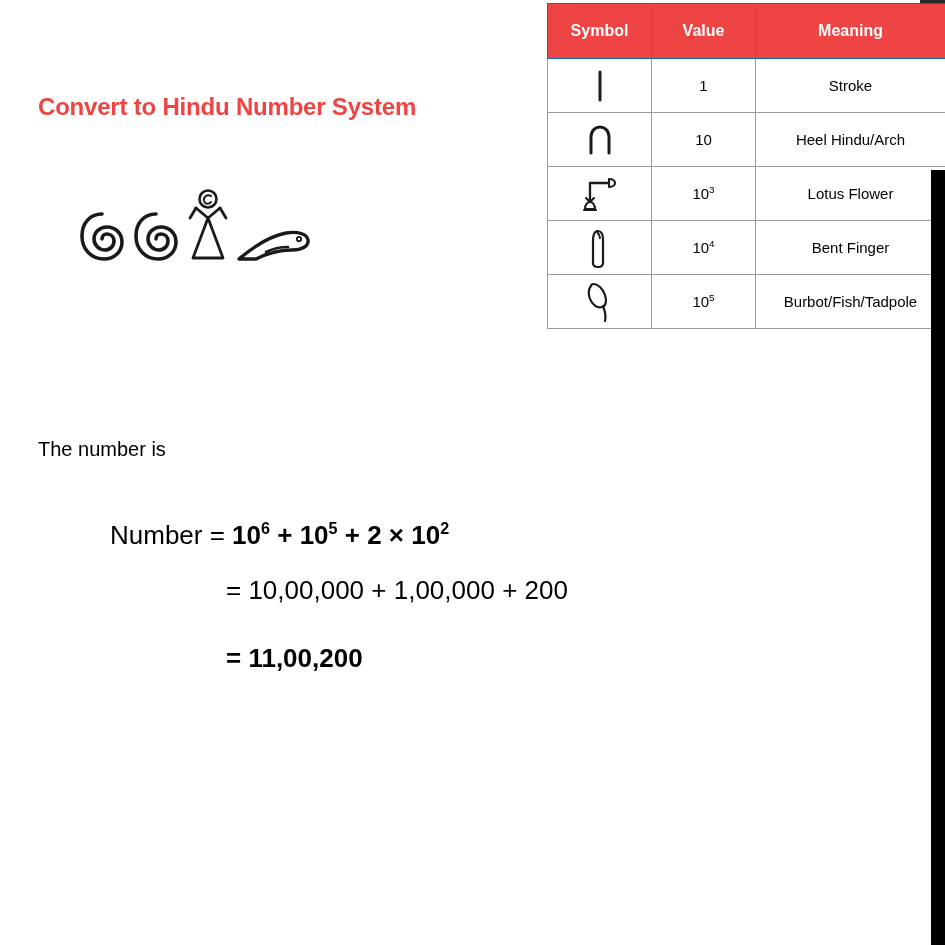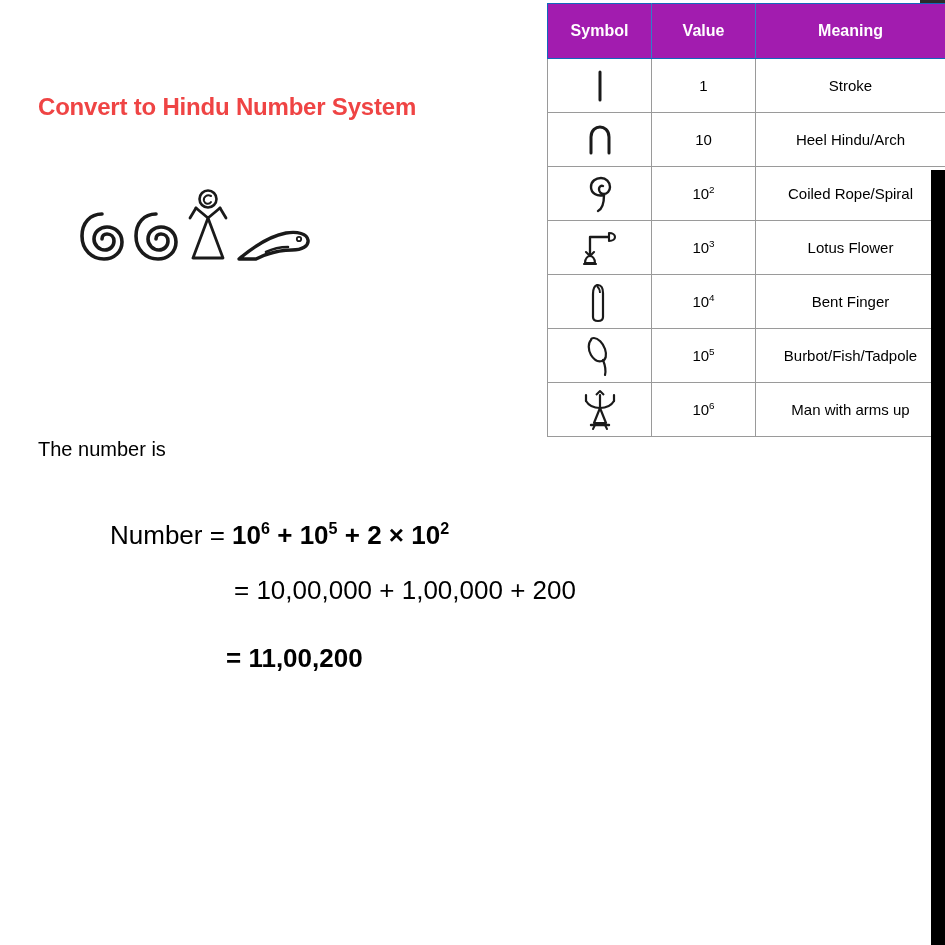--- a/index.html
+++ b/index.html
@@ -49,21 +49,21 @@
     top: 438px;
     font-size: 20px;
     white-space: nowrap;
   }
   .eq-line {
     position: absolute;
     font-size: 26px;
     white-space: nowrap;
   }
   #eq-line-1 { left: 110px; top: 520px; }
-  #eq-line-2 { left: 226px; top: 575px; margin-left: 8px; }
+  #eq-line-2 { left: 226px; top: 575px; }
   #eq-line-3 { left: 226px; top: 643px; font-weight: bold; }
   .bold-part { font-weight: bold; }
   .eq-line sup, #eq-line-1 sup {
     font-size: 0.62em;
     vertical-align: super;
     line-height: 0;
   }
 
   
   #ref-table {
@@ -73,21 +73,21 @@
     width: 398px;
     border-collapse: collapse;
     table-layout: fixed;
     background: #ffffff;
   }
   #ref-table col.c-symbol  { width: 104px; }
   #ref-table col.c-value   { width: 104px; }
   #ref-table col.c-meaning { width: 190px; }
 
   #ref-table th {
-    background: #a21caf;
+    background: #ef4444;
     color: #ffffff;
     font-size: 16px;
     font-weight: bold;
     height: 54px;
     border: 1px solid #1069BC;
     border-right-color: #2e7fc8;
     text-align: center;
     padding: 0;
   }
   #ref-table th:last-child { border-right-color: #1069BC; }
@@ -222,34 +222,20 @@
         <div class="sym-wrap">
           <svg width="34" height="34" viewBox="0 0 34 34">
             <path d="M8 30 L8 14 C8 7 13 4 17 4 C21 4 26 7 26 14 L26 30" fill="none" stroke="#1a1a1a" stroke-width="3" stroke-linecap="round"></path>
           </svg>
         </div>
       </td>
       <td><span>10</span></td>
       <td>Heel Hindu/Arch</td>
     </tr>
 
-    <tr>
-      <td class="sym-cell">
-        <div class="sym-wrap">
-          <svg width="28" height="38" viewBox="0 0 28 38">
-            <path d="M18 20 C18 30 16 34 12 36" fill="none" stroke="#1a1a1a" stroke-width="2.4" stroke-linecap="round"></path>
-            <path d="M18 20 C11 22 5 18 5 12 C5 6 10 3 15 3
-                     C20 3 24 7 24 12 C24 16 21 19 18 19
-                     C15 19 13 17 13 14 C13 12 15 10 17 11" fill="none" stroke="#1a1a1a" stroke-width="2.4" stroke-linecap="round"></path>
-          </svg>
-        </div>
-      </td>
-      <td><span>10</span><sup>2</sup></td>
-      <td>Coiled Rope/Spiral</td>
-    </tr>
 
     <tr>
       <td class="sym-cell">
         <div class="sym-wrap">
           <svg width="42" height="40" viewBox="0 0 42 40">
             <path d="M11 28 L11 9 L30 9" fill="none" stroke="#1a1a1a" stroke-width="2.3" stroke-linejoin="round" stroke-linecap="round"></path>
             <path d="M30 5 C34 5 36 7 36 9 C36 11 34 13 30 13 Z" fill="none" stroke="#1a1a1a" stroke-width="2.1" stroke-linejoin="round"></path>
             <path d="M11 28 L7 24 M11 28 L15 24" fill="none" stroke="#1a1a1a" stroke-width="2.1" stroke-linecap="round"></path>
             <path d="M6 35 C6 30 9 28 11 28 C13 28 16 30 16 35 Z" fill="none" stroke="#1a1a1a" stroke-width="2.1" stroke-linejoin="round"></path>
             <path d="M5 36 L17 36" fill="none" stroke="#1a1a1a" stroke-width="2.1" stroke-linecap="round"></path>
@@ -281,36 +267,19 @@
             <path d="M7 6 C4 9 4 16 7 21 C10 26 14 28 18 27
                      C22 26 23 21 21 15 C19 9 14 4 10 4 C8 4 7 5 7 6 Z" fill="none" stroke="#1a1a1a" stroke-width="2.2" stroke-linejoin="round"></path>
             <path d="M19 26 C21 31 22 37 21 41" fill="none" stroke="#1a1a1a" stroke-width="2.2" stroke-linecap="round"></path>
           </svg>
         </div>
       </td>
       <td><span>10</span><sup>5</sup></td>
       <td>Burbot/Fish/Tadpole</td>
     </tr>
 
-    <tr>
-      <td class="sym-cell">
-        <div class="sym-wrap">
-          <svg width="36" height="42" viewBox="0 0 36 42">
-            <path d="M4 12 L4 6 M32 12 L32 6" stroke="#1a1a1a" stroke-width="2.2" stroke-linecap="round"></path>
-            <path d="M4 12 C7 17 12 19 18 19 C24 19 29 17 32 12" fill="none" stroke="#1a1a1a" stroke-width="2.2" stroke-linecap="round"></path>
-            <path d="M18 6 L18 19" stroke="#1a1a1a" stroke-width="2.2" stroke-linecap="round"></path>
-            <path d="M14 6 L18 2 L22 6" fill="none" stroke="#1a1a1a" stroke-width="2" stroke-linejoin="round"></path>
-            <path d="M18 19 L12 34 L24 34 Z" fill="none" stroke="#1a1a1a" stroke-width="2.2" stroke-linejoin="round"></path>
-            <path d="M9 36 L27 36" stroke="#1a1a1a" stroke-width="2.4" stroke-linecap="round"></path>
-            <path d="M13 36 L11 40 M23 36 L25 40" stroke="#1a1a1a" stroke-width="2" stroke-linecap="round"></path>
-          </svg>
-        </div>
-      </td>
-      <td><span>10</span><sup>6</sup></td>
-      <td>Man with arms up</td>
-    </tr>
 
 
   </tbody>
 </table>
 
 <div id="top-edge-tick"></div>
 <div id="right-edge-bar"></div>
 
 </body></html>

